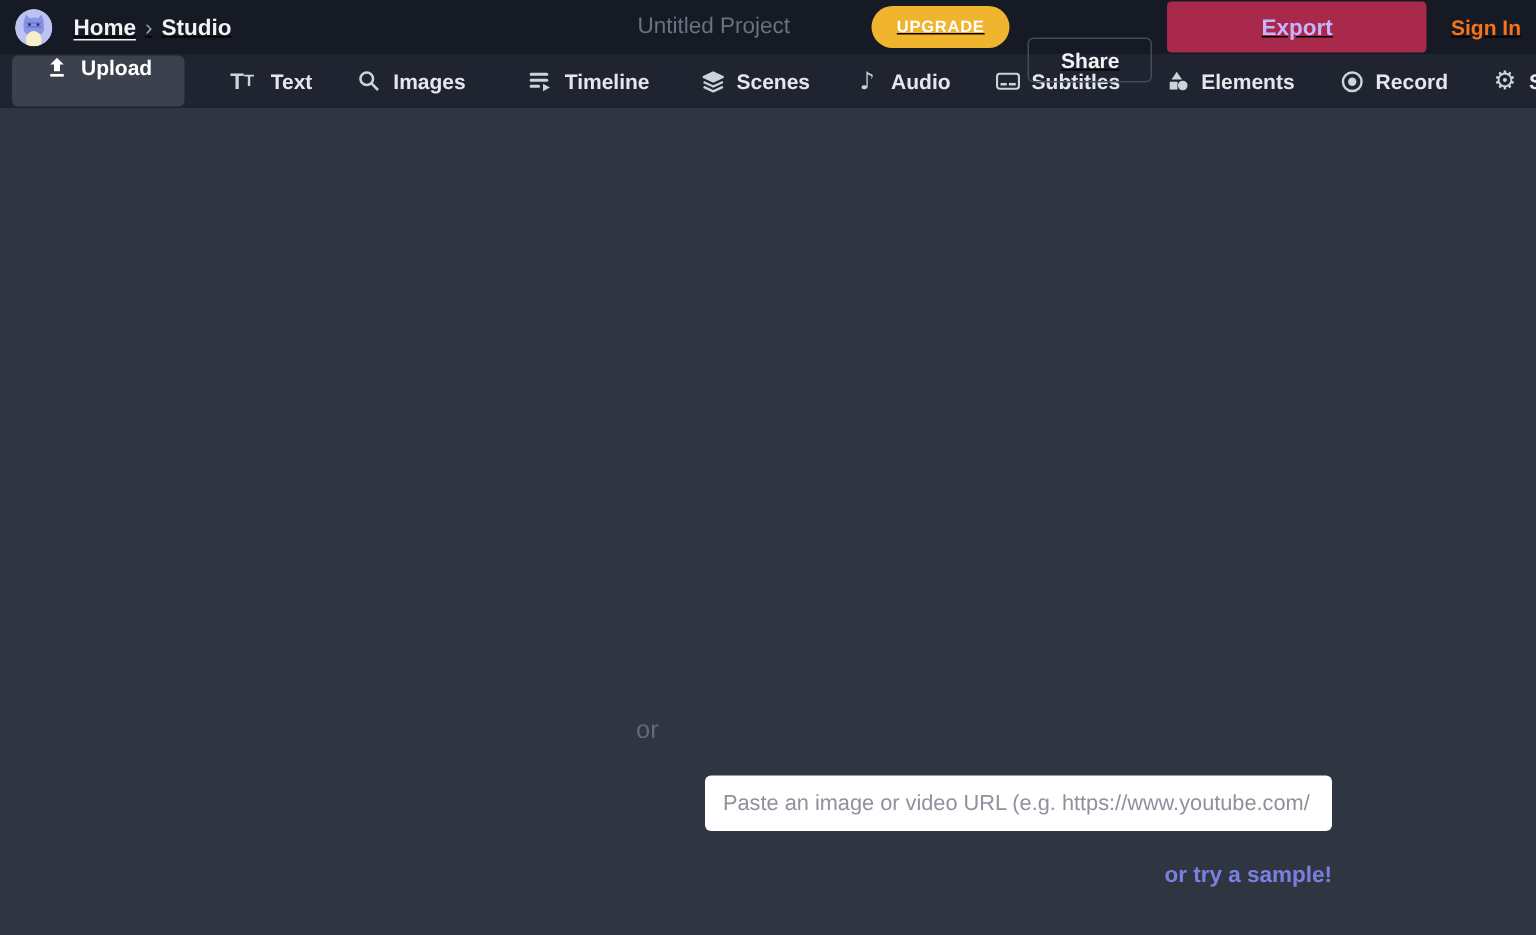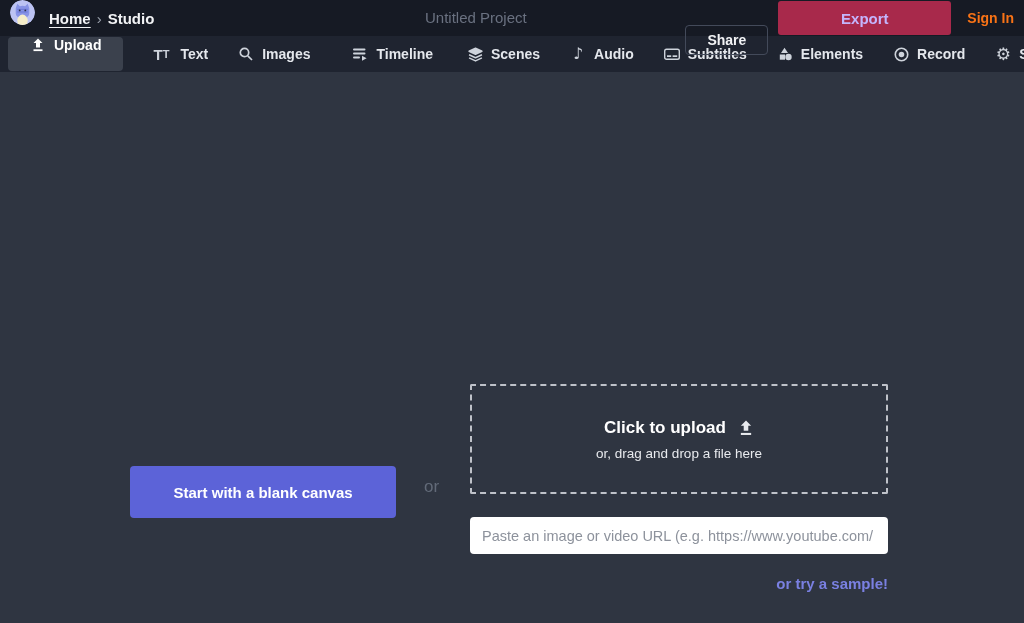--- a/index.html
+++ b/index.html
@@ -1,21 +1,21 @@
 <!DOCTYPE html>
 <html><head>
 <meta charset="utf-8">
 <style>
   * { margin:0; padding:0; box-sizing:border-box; }
   html,body { width:1024px; height:623px; overflow:hidden; background:#2f3541;
     font-family:"Liberation Sans", sans-serif; }
 
   
   .header { position:relative; height:36px; background:#161a24; display:flex;
-    padding:0 10px; }
+    align-items:center; padding:0 10px;text-decoration:underline; }
   .logo { width:25px; height:25px; border-radius:50%; overflow:hidden; flex:0 0 auto;
     cursor:pointer; }
   .breadcrumb { margin-left:14px; font-size:15px; font-weight:700; color:#f2f3f5;
     display:flex; align-items:center; gap:6px; white-space:nowrap; }
   .breadcrumb .home { text-decoration:underline; text-underline-offset:3px; cursor:pointer; }
   .breadcrumb .sep { color:#9aa0ab; font-weight:400; }
   .project-title { position:absolute; left:425px; top:0; height:36px; line-height:36px;
     color:#6a7180; font-size:15px; }
   .hdr-right { margin-left:auto; display:flex; align-items:center; }
   .upgrade-btn { background:#f0b42f; color:#ffffff; font-weight:800; font-size:11px;
@@ -86,20 +86,21 @@
       </g>
     </svg>
   </div>
   <div class="breadcrumb">
     <span class="home">Home</span>
     <span class="sep">›</span>
     <span>Studio</span>
   </div>
   <div class="project-title">Untitled Project</div>
   <div class="hdr-right">
+    <button class="upgrade-btn">UPGRADE</button>
     <button class="share-btn">Share</button>
     <button class="export-btn">Export</button>
     <span class="signin">Sign In</span>
   </div>
 </div>
 
 <div class="toolbar">
 
   <div class="tool-item tab-upload">
     <span class="ticon">
@@ -195,34 +196,21 @@
     <span class="ticon">
       <span class="glyph" style="font-size:17px">⚙</span>
     </span>
     <span>Settings</span>
   </div>
 
 </div>
 
 <div class="main">
 
-  <button class="start-btn">Start with a blank canvas</button>
 
   <span class="or-label">or</span>
 
-  <div class="upload-box">
-    <div class="upload-title-row">
-      <span class="upload-title">Click to upload</span>
-      <span>
-        <svg width="16" height="16" viewBox="0 0 14 14" fill="#e8eaee" style="display:block">
-          <path d="M7 0.5 L11.5 5 H9 V9.5 H5 V5 H2.5 Z"></path>
-          <rect x="2.5" y="11.3" width="9" height="1.8"></rect>
-        </svg>
-      </span>
-    </div>
-    <div class="upload-sub">or, drag and drop a file here</div>
-  </div>
 
   <input class="url-input" type="text" placeholder="Paste an image or video URL (e.g. https://www.youtube.com/" style="">
 
   <div class="sample-link">or try a sample!</div>
 
 </div>
 
 </body></html>

